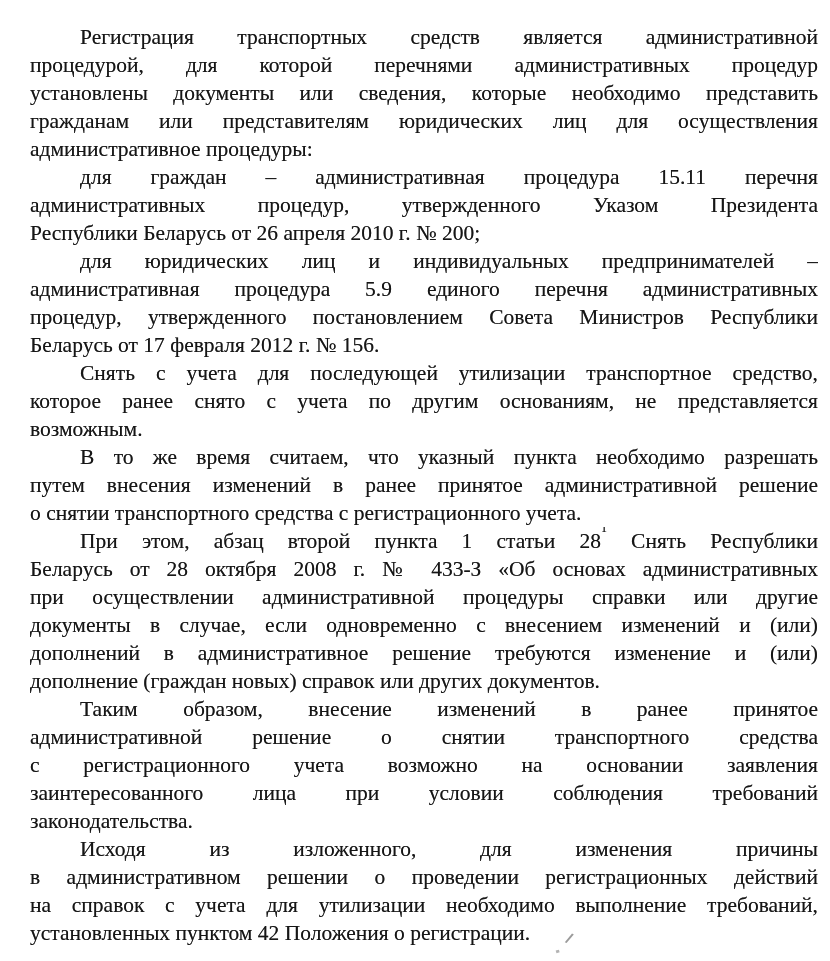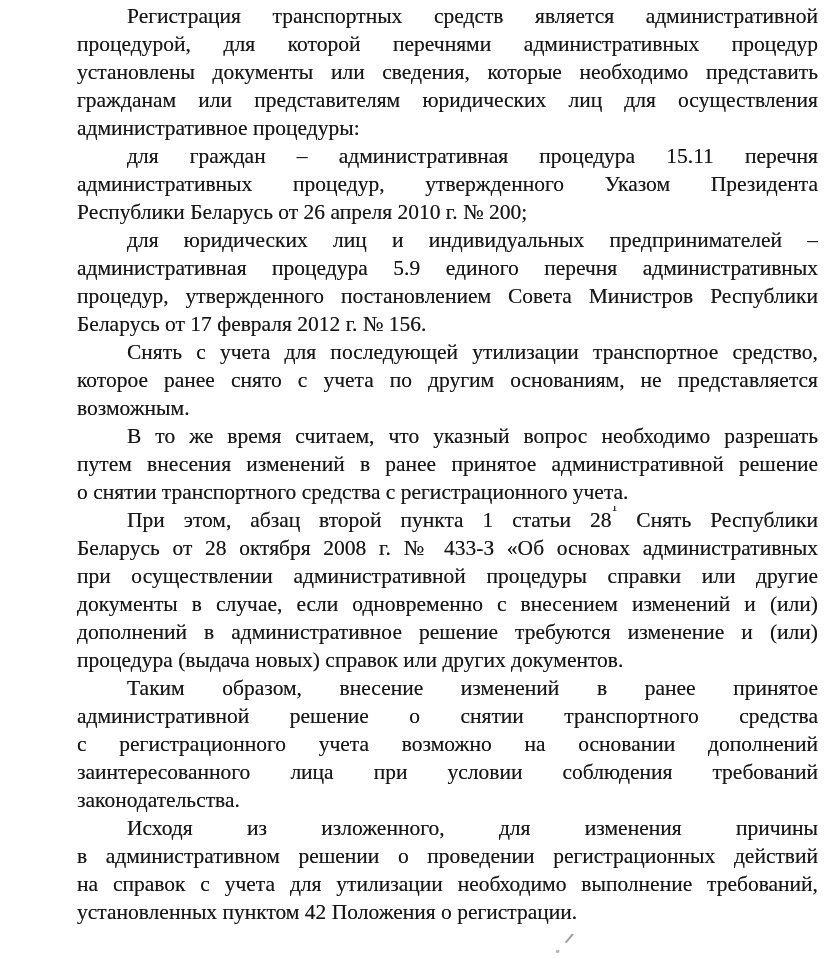--- a/index.html
+++ b/index.html
@@ -10,25 +10,24 @@
   body {
     width: 830px;
     height: 961px;
     position: relative;
     overflow: hidden;
     font-family: "Liberation Serif", "DejaVu Serif", serif;
     color: #161616;
   }
   .page {
     position: absolute;
-    top: 2px;
+    top: 23px;
     left: 30px;
     right: 12px;
     text-shadow: 0 0 0.6px rgba(0,0,0,0.55);
-    margin-left: 47px;
   }
   .para { margin: 0; padding: 0; }
   .line {
     height: 28px;
     line-height: 28px;
     font-size: 21.5px;
     text-align: justify;
     text-align-last: justify;
     white-space: normal;
     overflow: hidden;
@@ -92,38 +91,38 @@
     <div class="line last">Беларусь от 17 февраля 2012 г. № 156.</div>
   </div>
 
   <div class="para">
     <div class="line fill indent">Снять с учета для последующей утилизации транспортное средство,</div>
     <div class="line fill">которое ранее снято с учета по другим основаниям, не представляется</div>
     <div class="line last">возможным.</div>
   </div>
 
   <div class="para">
-    <div class="line fill indent">В то же время считаем, что указный вопрос необходимо разрешать</div>
+    <div class="line fill indent">В то же время считаем, что указный пункта необходимо разрешать</div>
     <div class="line fill">путем внесения изменений в ранее принятое административной решение</div>
     <div class="line last">о снятии транспортного средства с регистрационного учета.</div>
   </div>
 
   <div class="para">
     <div class="line fill indent"><span>При этом, абзац второй пункта 1 статьи 28</span><sup class="sup">1</sup> <span>Снять Республики</span></div>
     <div class="line fill">Беларусь от 28 октября 2008 г. № 433-З «Об основах административных</div>
     <div class="line fill">при осуществлении административной процедуры справки или другие</div>
     <div class="line fill">документы в случае, если одновременно с внесением изменений и (или)</div>
     <div class="line fill">дополнений в административное решение требуются изменение и (или)</div>
-    <div class="line last">процедура (выдача новых) справок или других документов.</div>
+    <div class="line last">дополнение (граждан новых) справок или других документов.</div>
   </div>
 
   <div class="para">
     <div class="line fill indent">Таким образом, внесение изменений в ранее принятое</div>
     <div class="line fill">административной решение о снятии транспортного средства</div>
-    <div class="line fill">с регистрационного учета возможно на основании дополнений</div>
+    <div class="line fill">с регистрационного учета возможно на основании заявления</div>
     <div class="line fill">заинтересованного лица при условии соблюдения требований</div>
     <div class="line last">законодательства.</div>
   </div>
 
   <div class="para">
     <div class="line fill indent">Исходя из изложенного, для изменения причины</div>
     <div class="line fill">в административном решении о проведении регистрационных действий</div>
     <div class="line fill">на справок с учета для утилизации необходимо выполнение требований,</div>
     <div class="line last">установленных пунктом 42 Положения о регистрации.</div>
   </div>

